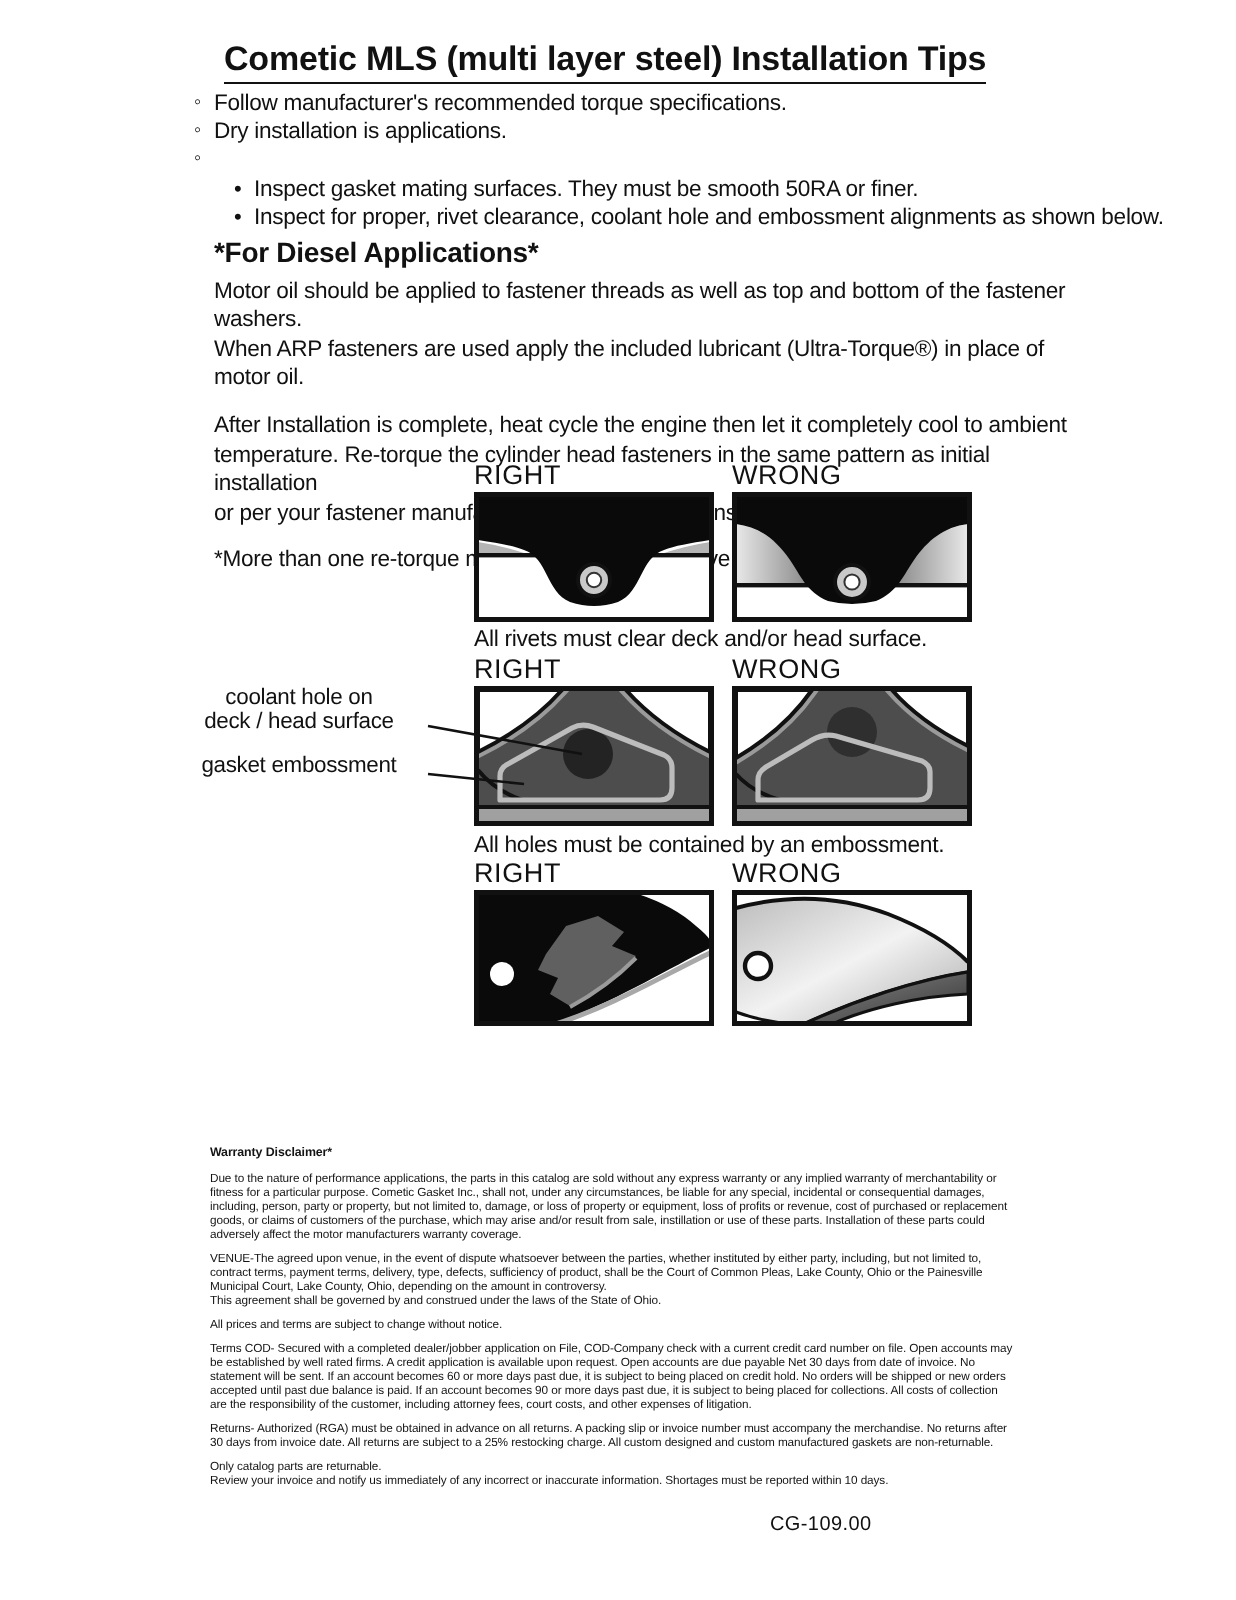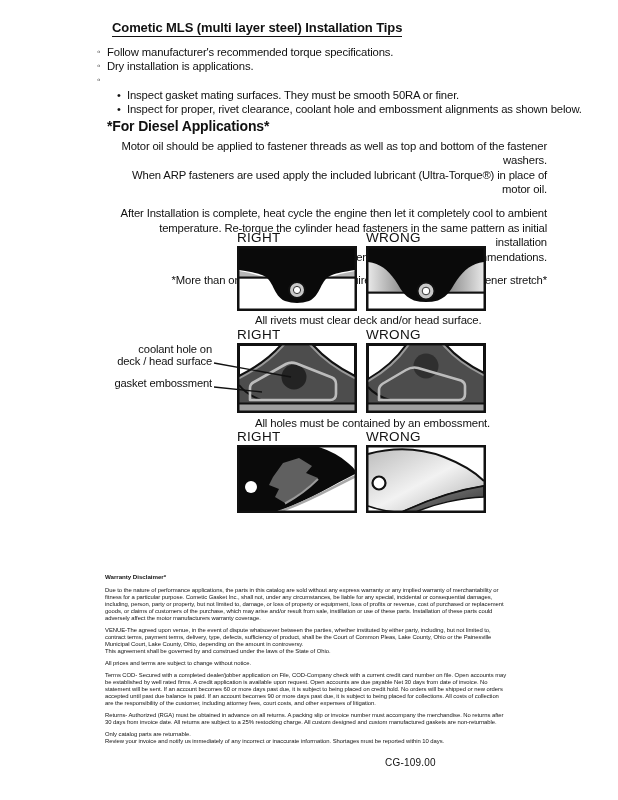--- a/index.html
+++ b/index.html
@@ -1,41 +1,41 @@
 <!DOCTYPE html>
 <html><head>
 <meta charset="utf-8">
 <style>
   html,body{margin:0;padding:0;background:#fff;}
   .page{position:relative;width:618px;height:800px;background:#ffffff;
         font-family:"Liberation Sans",sans-serif;color:#111;overflow:hidden;}
 
-  .title{position:absolute;left:112px;top:20px;font-size:13px;font-weight:bold;
+  .title{position:absolute;left:112px;top:20px;font-size:17px;font-weight:bold;
          letter-spacing:-0.1px;border-bottom:1.6px solid #111;padding-bottom:1px;}
 
   .tips{position:absolute;left:97px;top:45px;font-size:11.3px;line-height:14.2px;
         letter-spacing:-0.15px;}
   .tips .row{display:flex;}
   .tips .mk{width:10px;flex:0 0 10px;text-align:left;}
   .tips .mk.circ{font-size:10px;}
   .tips .mk.dot{font-size:11px;}
   .tips .sub{margin-left:20px;}
 
   .diesel{position:absolute;left:107px;top:119px;width:440px;font-size:11.3px;
           line-height:14.6px;letter-spacing:-0.15px;}
   .diesel .h{font-size:14px;font-weight:bold;margin:0 0 5px 0;}
-  .diesel p{margin:0 0 9px 0;white-space:pre-line;text-align:right;}
+  .diesel p{margin:0 0 9px 0;white-space:pre-line;}
 
   .dg-header{position:absolute;width:120px;text-align:left;font-size:13.5px;
              letter-spacing:0.3px;}
   .dg-box{position:absolute;width:120px;}
   .dg-box svg{display:block;}
-  .caption{position:absolute;left:255px;font-size:11.4px;line-height:13.5px;
+  .caption{position:absolute;left:237px;font-size:11.4px;line-height:13.5px;
            letter-spacing:-0.15px;white-space:pre-line;}
-  .callout{position:absolute;left:87px;width:125px;text-align:right;font-size:11.2px;
+  .callout{position:absolute;left:87px;width:125px;text-align:center;font-size:11.2px;
            line-height:11.8px;letter-spacing:-0.15px;white-space:pre-line;}
   .leaders{position:absolute;left:0;top:0;pointer-events:none;}
 
   .disclaimer{position:absolute;left:105px;top:573px;width:438px;font-size:5.9px;
               line-height:7px;letter-spacing:-0.05px;color:#141414;}
   .disclaimer .h{font-weight:bold;font-size:6.2px;margin:0 0 7px 0;}
   .disclaimer p{margin:0 0 5px 0;white-space:pre-line;}
 
   .footer{position:absolute;left:385px;top:757px;font-size:10px;letter-spacing:0.2px;}
 </style>

